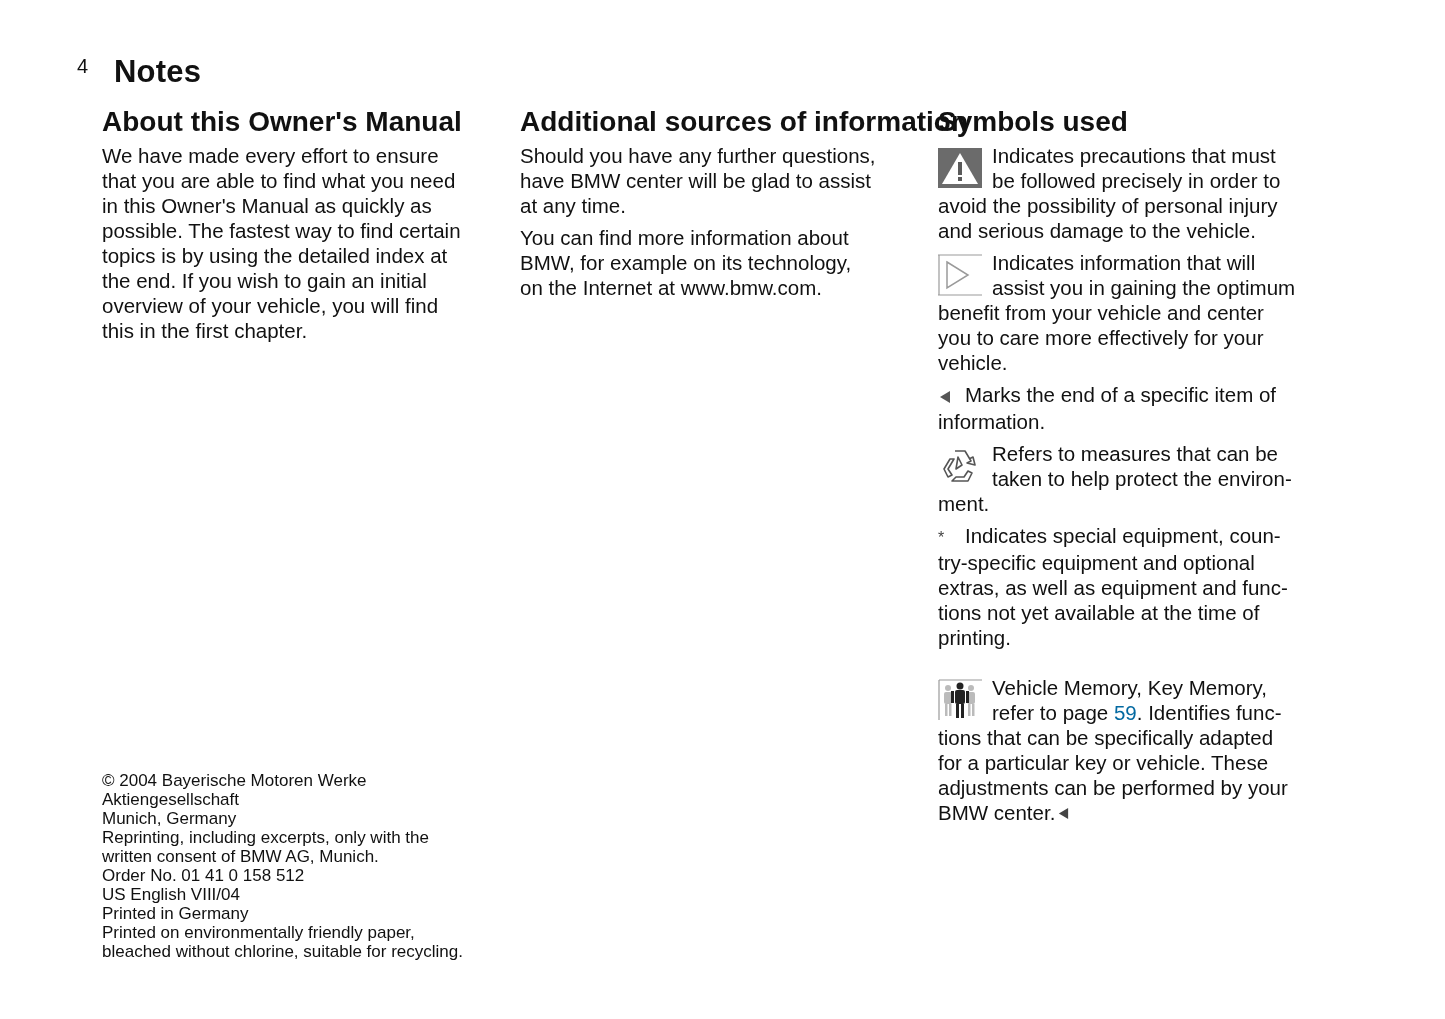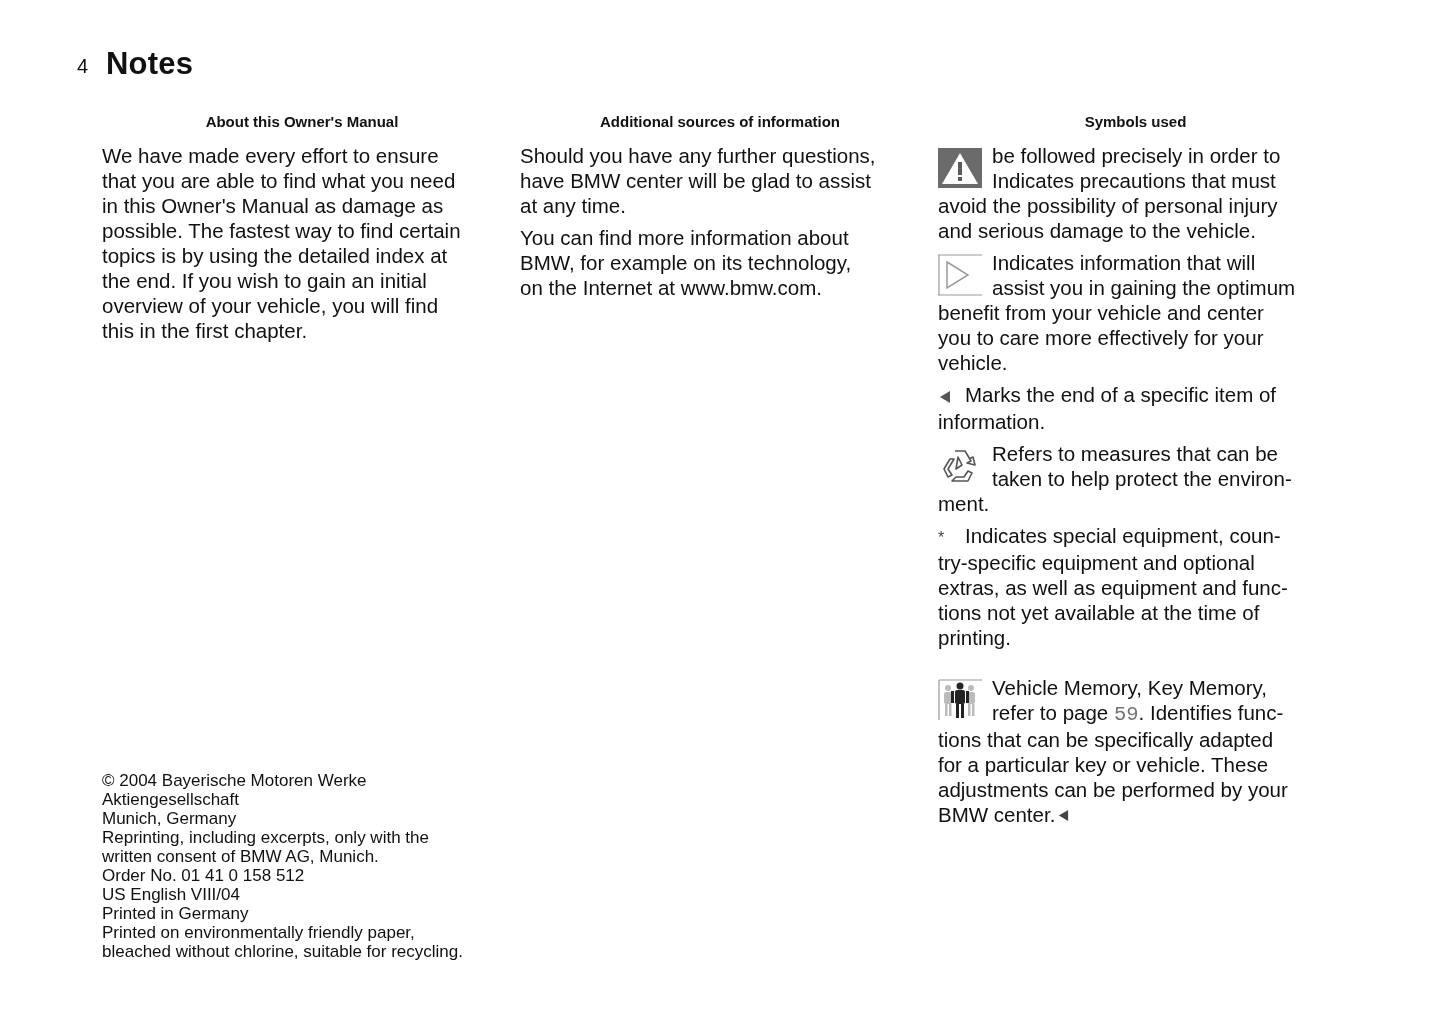--- a/index.html
+++ b/index.html
@@ -6,67 +6,66 @@
   body {
     width: 1445px; height: 1019px; position: relative; overflow: hidden;
     font-family: "Liberation Sans", sans-serif; color: #111111;
   }
   .page-number {
     position: absolute; left: 77px; top: 55px;
     font-size: 20px; font-weight: normal;
   }
   .page-title {
     position: absolute; left: 102px; top: 42px;
-    font-size: 31px; font-weight: bold; margin: 4px; letter-spacing: 0.2px;
+    font-size: 31px; font-weight: bold; margin: 12px; letter-spacing: 0.2px;
   }
   .col {
     position: absolute; top: 108px; width: 400px;
     font-size: 20.5px; line-height: 25px;
   }
   .col-1 { left: 102px; }
   .col-2 { left: 520px; }
   .col-3 { left: 938px; width: 395px; }
   .col h2 {
-    font-size: 15px; font-weight: bold; margin: 0 0 7px 0; line-height: 28px;
+    font-size: 28px; font-weight: bold; margin: 0 0 7px 0; line-height: 28px;
     white-space: nowrap;
-    text-align: center;
   }
   .col p { margin: 0 0 7px 0; }
   .line { display: block; white-space: nowrap; }
 
   .symbol-item { margin: 0 0 7px 0; position: relative; }
   .symbol-item .sym-box {
     float: left; width: 44px; height: 44px; margin: 3px 10px 0 0;
     display: flex; align-items: center; justify-content: center;
   }
   .symbol-item .sym-inline {
     display: inline-block; width: 18px; margin-right: 9px; text-align: left;
     vertical-align: middle;
   }
   .gap-large { height: 18px; }
-  .link { color: #737373; text-decoration: none; cursor: pointer; font-family: Liberation Mono, monospace; }
+  .link { color: #0369a1; text-decoration: none; cursor: pointer; }
 
   .imprint {
     position: absolute; left: 102px; top: 771px;
     font-size: 17px; line-height: 19px;
   }
   .imprint .line { white-space: nowrap; }
 </style>
 </head>
 <body>
 
 <div class="page-number">4</div>
 <h1 class="page-title">Notes</h1>
 
 <section class="col col-1">
   <h2>About this Owner's Manual</h2>
   <p>
     <span class="line">We have made every effort to ensure</span>
     <span class="line">that you are able to find what you need</span>
-    <span class="line">in this Owner's Manual as damage as</span>
+    <span class="line">in this Owner's Manual as quickly as</span>
     <span class="line">possible. The fastest way to find certain</span>
     <span class="line">topics is by using the detailed index at</span>
     <span class="line">the end. If you wish to gain an initial</span>
     <span class="line">overview of your vehicle, you will find</span>
     <span class="line">this in the first chapter.</span>
   </p>
 </section>
 
 <section class="col col-2">
   <h2>Additional sources of information</h2>
@@ -87,22 +86,22 @@
 
   <div class="symbol-item">
     <span class="sym-box">
       <svg width="44" height="40" viewBox="0 0 44 40">
         <rect x="0" y="0" width="44" height="40" fill="#6b6b6b"></rect>
         <polygon points="22,5 40,36 4,36" fill="#ffffff"></polygon>
         <rect x="20" y="14" width="4" height="13" fill="#5a5a5a"></rect>
         <rect x="20" y="29" width="4" height="4" fill="#5a5a5a"></rect>
       </svg>
     </span>
+    <span class="line">Indicates precautions that must</span>
     <span class="line">be followed precisely in order to</span>
-    <span class="line">Indicates precautions that must</span>
     <span class="line">avoid the possibility of personal injury</span>
     <span class="line">and serious damage to the vehicle.</span>
   </div>
 
   <div class="symbol-item">
     <span class="sym-box">
       <svg width="44" height="42" viewBox="0 0 44 42">
         <line x1="0" y1="1" x2="44" y2="1" stroke="#9a9a9a" stroke-width="1.2"></line>
         <line x1="1" y1="1" x2="1" y2="41" stroke="#9a9a9a" stroke-width="1.2"></line>
         <line x1="0" y1="41" x2="44" y2="41" stroke="#9a9a9a" stroke-width="1.2"></line>

